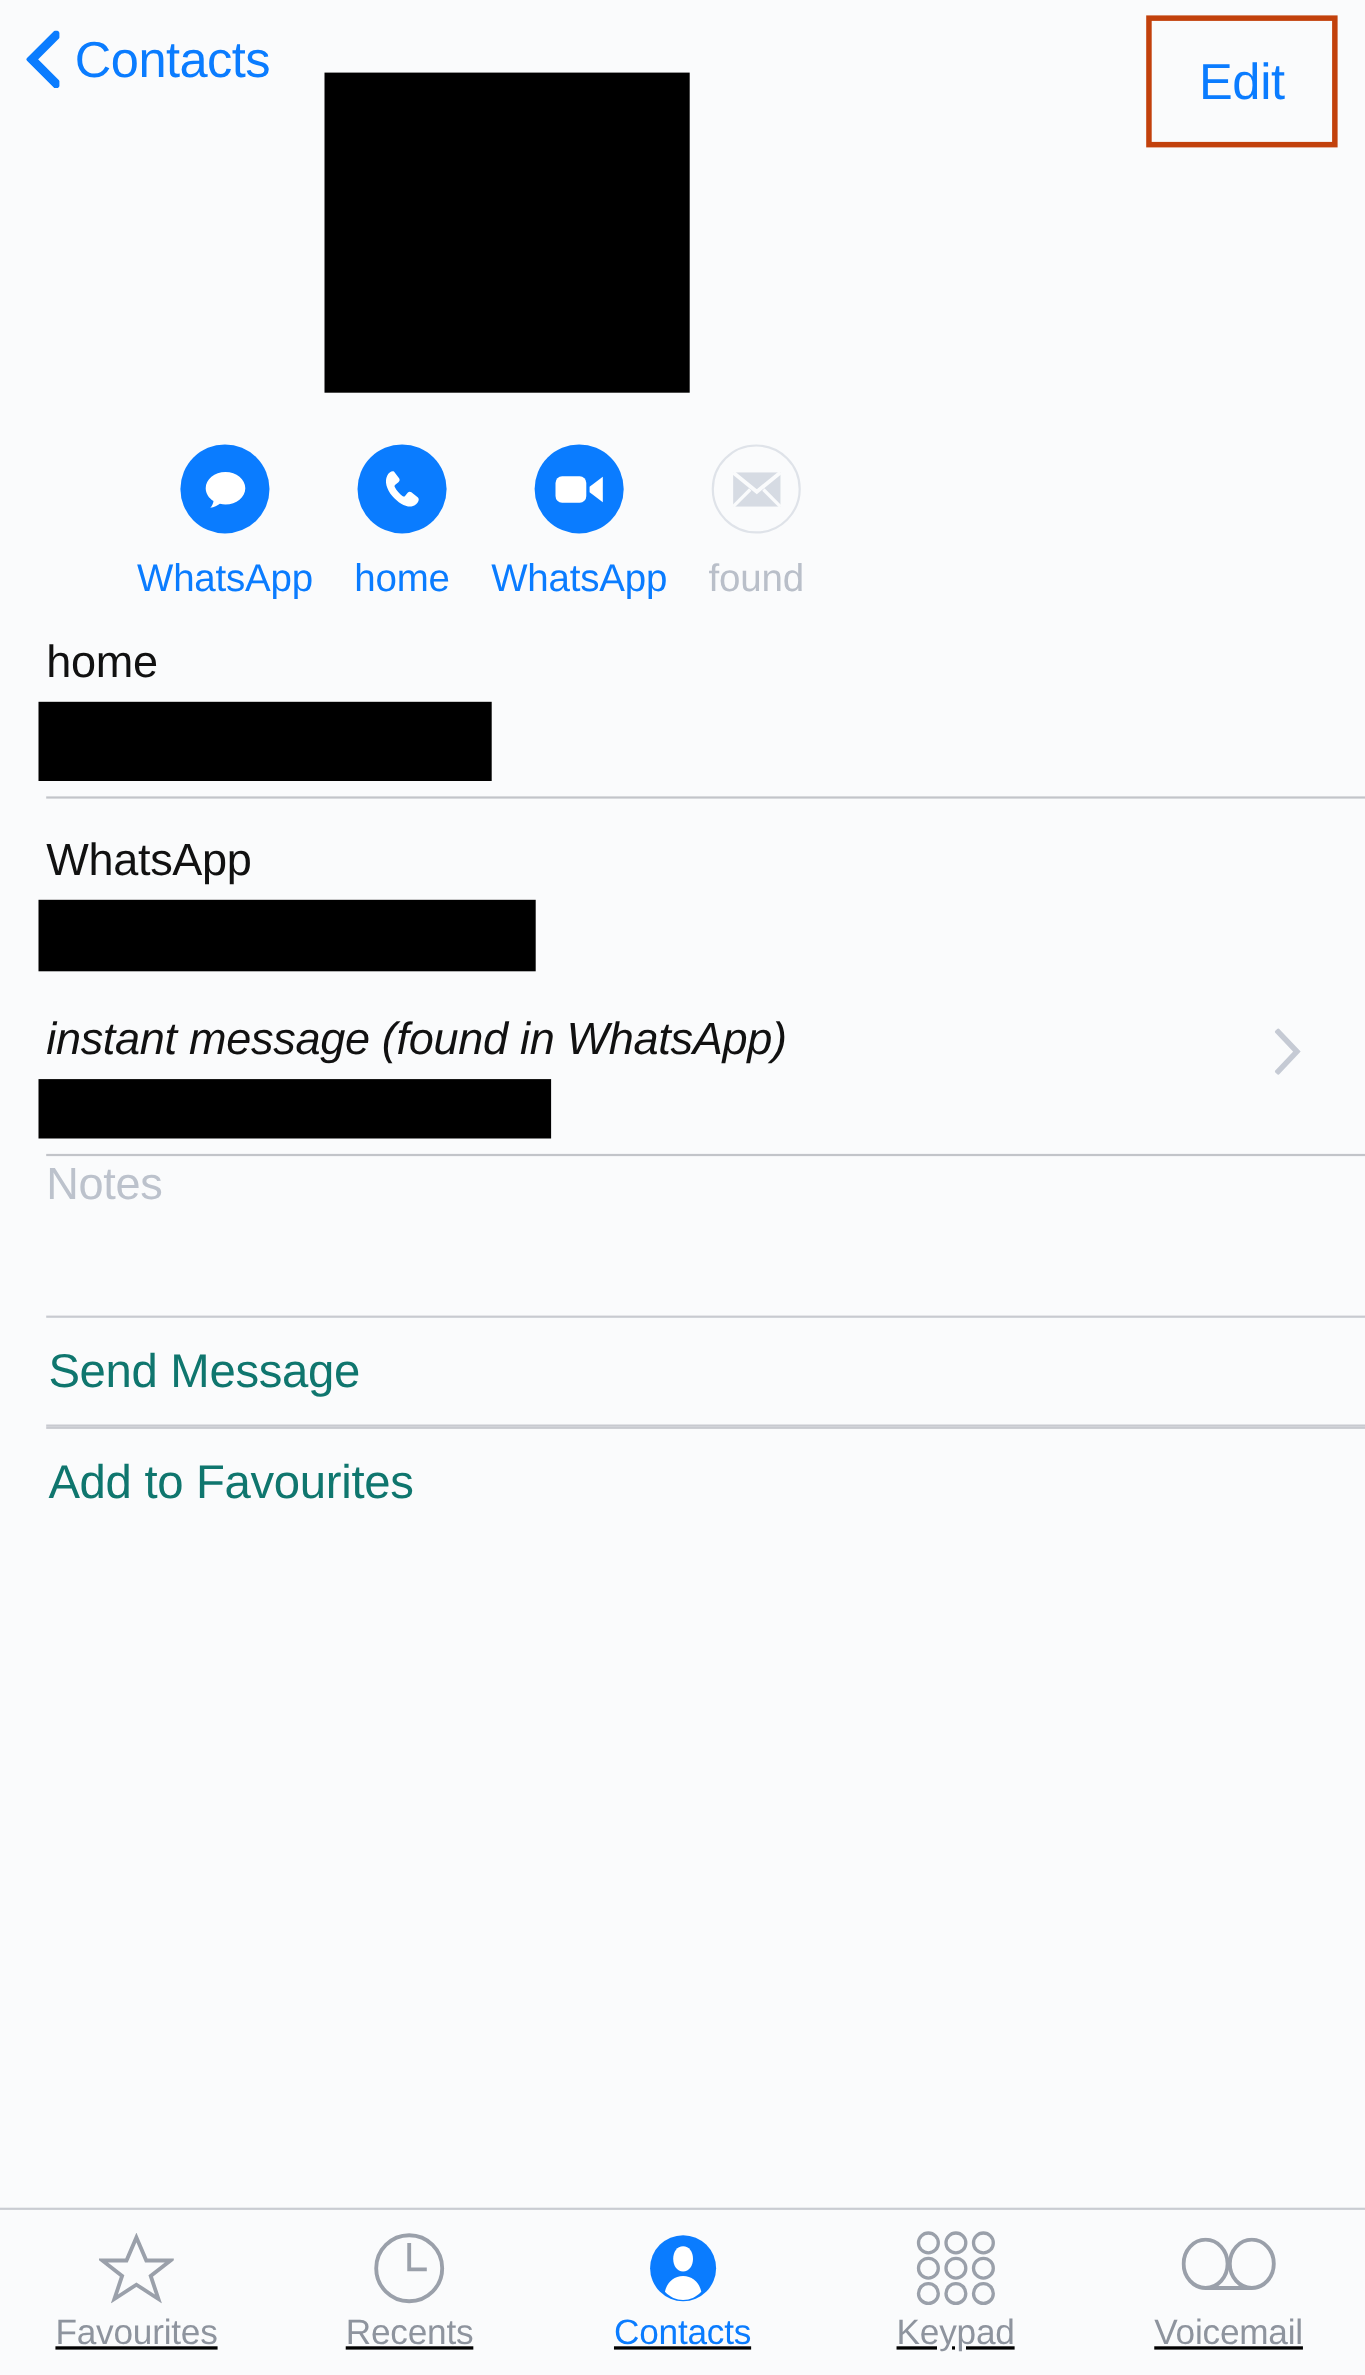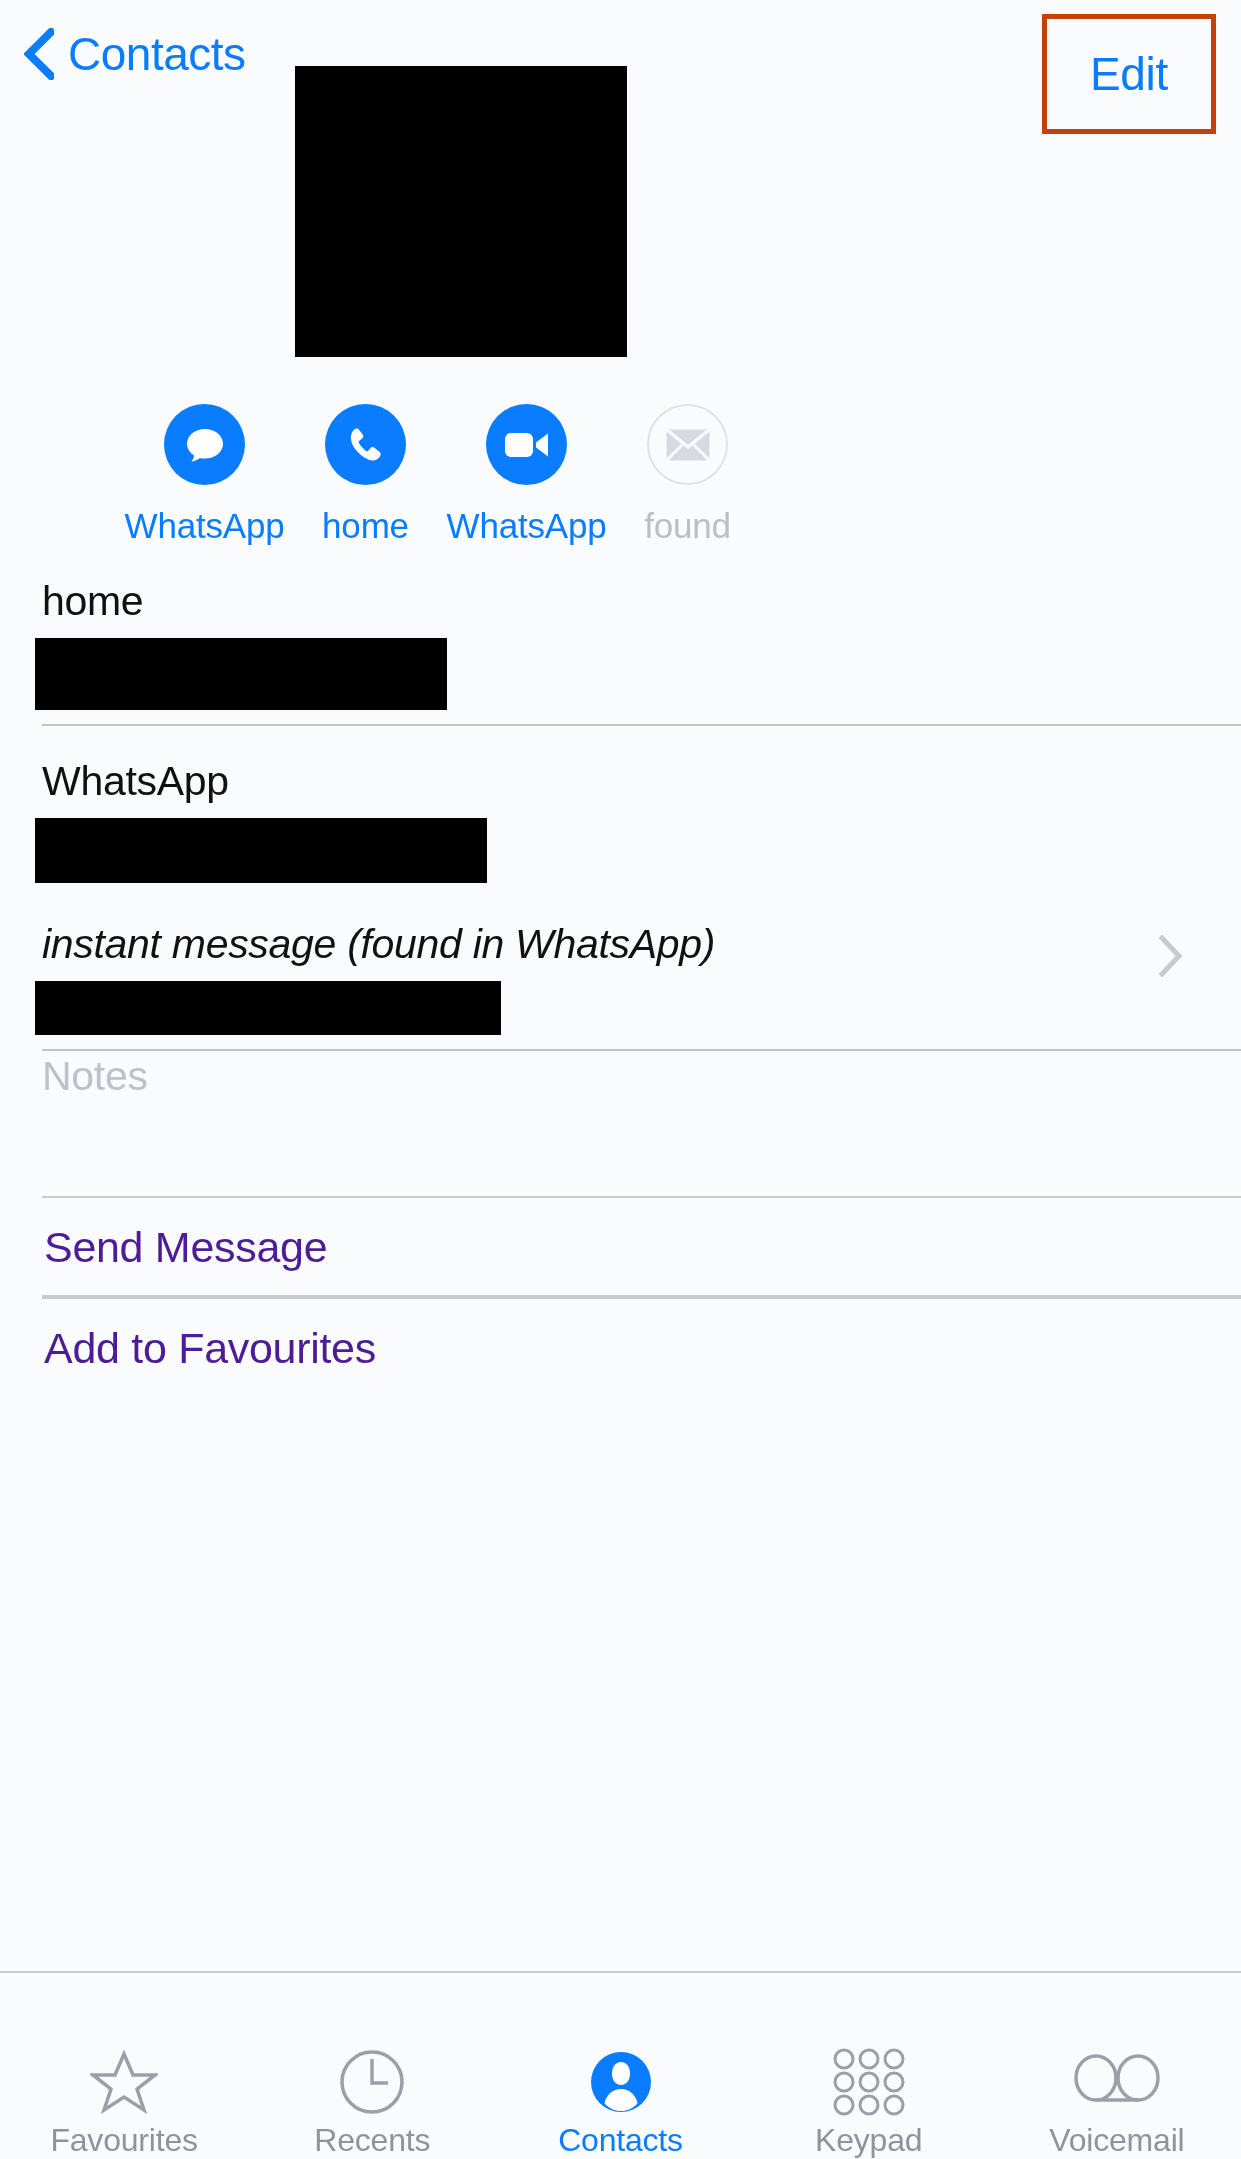--- a/index.html
+++ b/index.html
@@ -183,42 +183,43 @@
     height: 97px;
     display: flex;
     align-items: center;
     padding-left: 44px;
     cursor: pointer;
     box-sizing: border-box;
   }
   .link-row-label {
     font-size: 43px;
     line-height: 50px;
-    color: #4c1d95;
+    color: #0f766e;
     letter-spacing: -0.3px;
     white-space: nowrap;
   }
   .link-sep {
     height: 2px;
     background: #c8cad0;
     margin-left: 42px;
   }
 
   
   .tabbar {
     position: absolute;
     left: 0;
     bottom: 0;
     width: 1241px;
-    height: 188px;
+    height: 152px;
     background: #fafbfc;
     border-top: 2px solid #c9ccd2;
     display: flex;
-    align-items: flex-end;
-    box-sizing: border-box;
+    align-items: flex-start;
+    box-sizing: border-box;
+    text-decoration: underline;
   }
   .tab {
     flex: 1;
     display: flex;
     flex-direction: column;
     align-items: center;
     padding-top: 20px;
     cursor: pointer;
   }
   .tab-icon {

